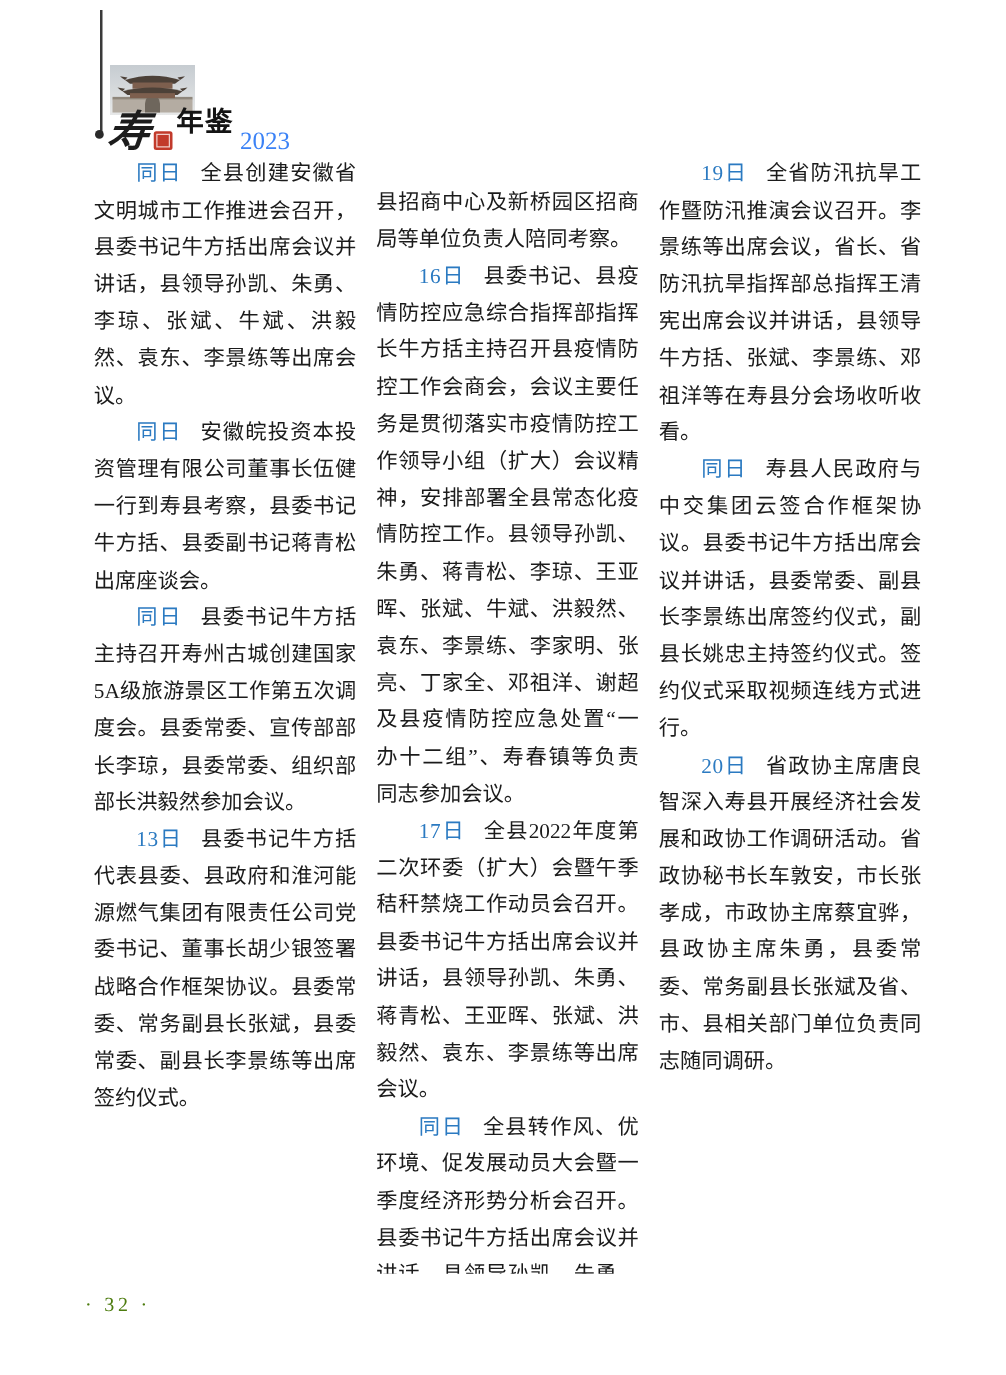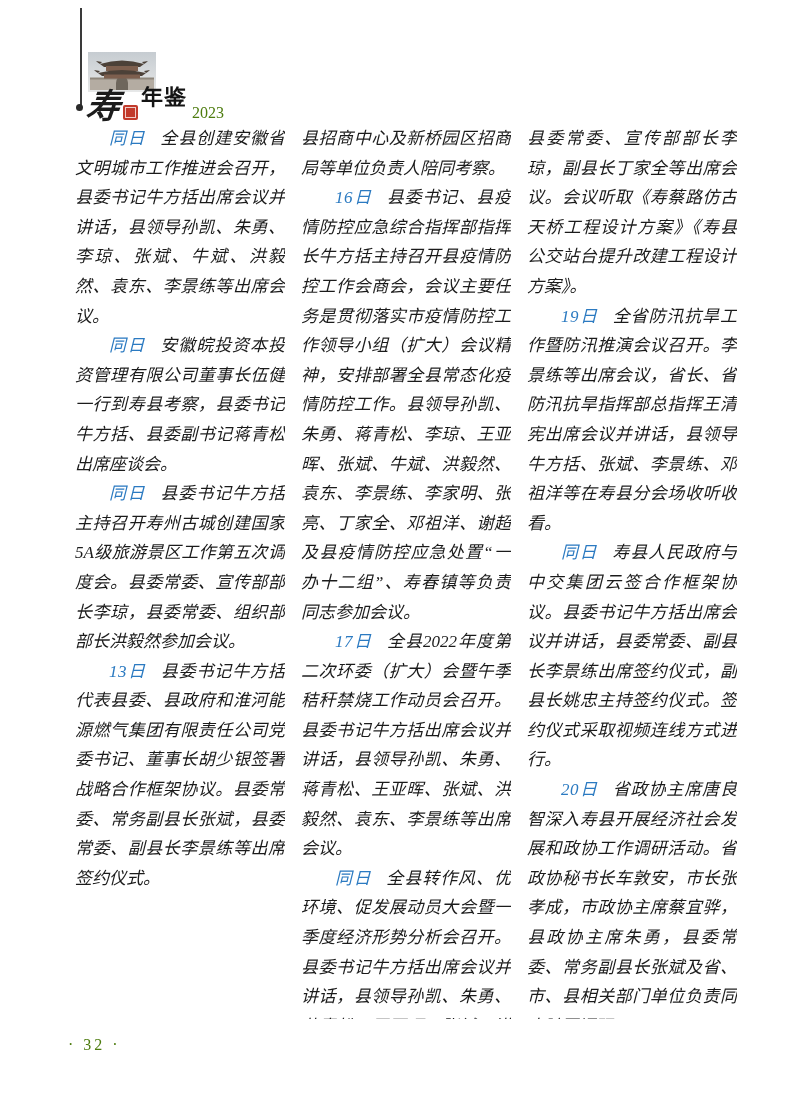--- a/index.html
+++ b/index.html
@@ -45,43 +45,42 @@
   }
   .logo-seal::after {
     content:""; position:absolute; inset:2px;
     border:1px solid rgba(255,255,255,.75);
   }
   .logo-suffix {
     font-weight:bold; font-size:22px; line-height:24px;
     color:#141414; letter-spacing:1px; margin-bottom:14px;
   }
   .logo-year {
-    font-size:16px; line-height:22px; color:#4d7c0f; margin-left:2px;
+    font-size:20px; line-height:22px; color:#3b82f6; margin-left:2px;
   }
   
   .columns {
     position:absolute; left:75px; top:124px;
     width:662px; height:895px;
     display:flex; gap:16px;
     overflow:hidden;
-    font-style:italic;
   }
   .col {
     width:210px; flex:0 0 210px;
     overflow:hidden;
   }
   .para {
     margin:0; padding:0;
     font-size:17px; line-height:29.6px;
     color:#1b1b1b;
     text-align:justify;
     text-indent:2em;
     word-break:break-all;
   }
-  .para.cont { text-indent:0; }
+  .para.cont { text-indent:0;margin-top:23px; }
   .date {
     color:#2b7ac1;
     margin-right:0.85em;
     letter-spacing:0.5px;
   }
   
   .page-number {
     position:absolute; left:68px; top:1036px;
     font-size:16px; color:#4d7c0f; letter-spacing:3px;
   }
@@ -134,21 +133,20 @@
         <p class="para"><span class="date">同日</span><span>县委书记牛方括主持召开寿州古城创建国家5A级旅游景区工作第五次调度会。县委常委、宣传部部长李琼，县委常委、组织部部长洪毅然参加会议。</span></p>
         <p class="para"><span class="date">13日</span><span>县委书记牛方括代表县委、县政府和淮河能源燃气集团有限责任公司党委书记、董事长胡少银签署战略合作框架协议。县委常委、常务副县长张斌，县委常委、副县长李景练等出席签约仪式。</span></p>
       </div>
       <div class="col">
         <p class="para cont"><span>县招商中心及新桥园区招商局等单位负责人陪同考察。</span></p>
         <p class="para"><span class="date">16日</span><span>县委书记、县疫情防控应急综合指挥部指挥长牛方括主持召开县疫情防控工作会商会，会议主要任务是贯彻落实市疫情防控工作领导小组（扩大）会议精神，安排部署全县常态化疫情防控工作。县领导孙凯、朱勇、蒋青松、李琼、王亚晖、张斌、牛斌、洪毅然、袁东、李景练、李家明、张亮、丁家全、邓祖洋、谢超及县疫情防控应急处置“一办十二组”、寿春镇等负责同志参加会议。</span></p>
         <p class="para"><span class="date">17日</span><span>全县2022年度第二次环委（扩大）会暨午季秸秆禁烧工作动员会召开。县委书记牛方括出席会议并讲话，县领导孙凯、朱勇、蒋青松、王亚晖、张斌、洪毅然、袁东、李景练等出席会议。</span></p>
         <p class="para"><span class="date">同日</span><span>全县转作风、优环境、促发展动员大会暨一季度经济形势分析会召开。县委书记牛方括出席会议并讲话，县领导孙凯、朱勇、蒋青松、王亚晖、张斌、洪毅然、袁东、李景练等出席会议。</span></p>
       </div>
       <div class="col">
-        <p class="para cont"><span>县委常委、宣传部部长李琼，副县长丁家全等出席会议。会议听取《寿蔡路仿古天桥工程设计方案》《寿县公交站台提升改建工程设计方案》。</span></p>
         <p class="para"><span class="date">19日</span><span>全省防汛抗旱工作暨防汛推演会议召开。李景练等出席会议，省长、省防汛抗旱指挥部总指挥王清宪出席会议并讲话，县领导牛方括、张斌、李景练、邓祖洋等在寿县分会场收听收看。</span></p>
         <p class="para"><span class="date">同日</span><span>寿县人民政府与中交集团云签合作框架协议。县委书记牛方括出席会议并讲话，县委常委、副县长李景练出席签约仪式，副县长姚忠主持签约仪式。签约仪式采取视频连线方式进行。</span></p>
         <p class="para"><span class="date">20日</span><span>省政协主席唐良智深入寿县开展经济社会发展和政协工作调研活动。省政协秘书长车敦安，市长张孝成，市政协主席蔡宜骅，县政协主席朱勇，县委常委、常务副县长张斌及省、市、县相关部门单位负责同志随同调研。</span></p>
       </div>
     </div>
 
   <div class="page-number">· 32 ·</div>
 </div>
 
 </body></html>

